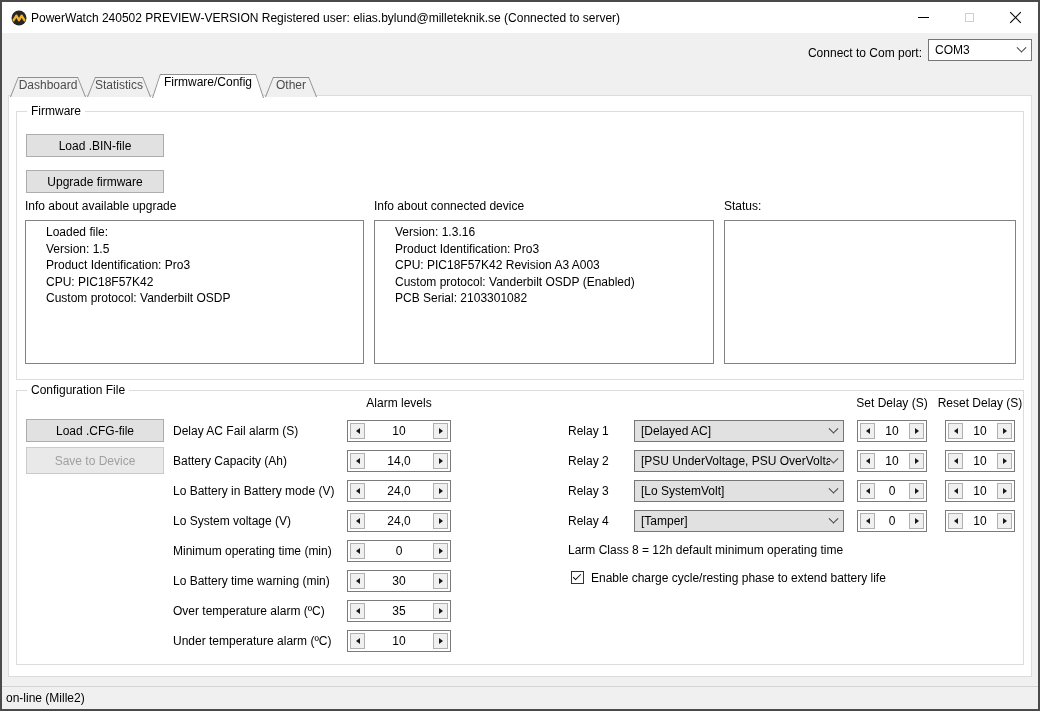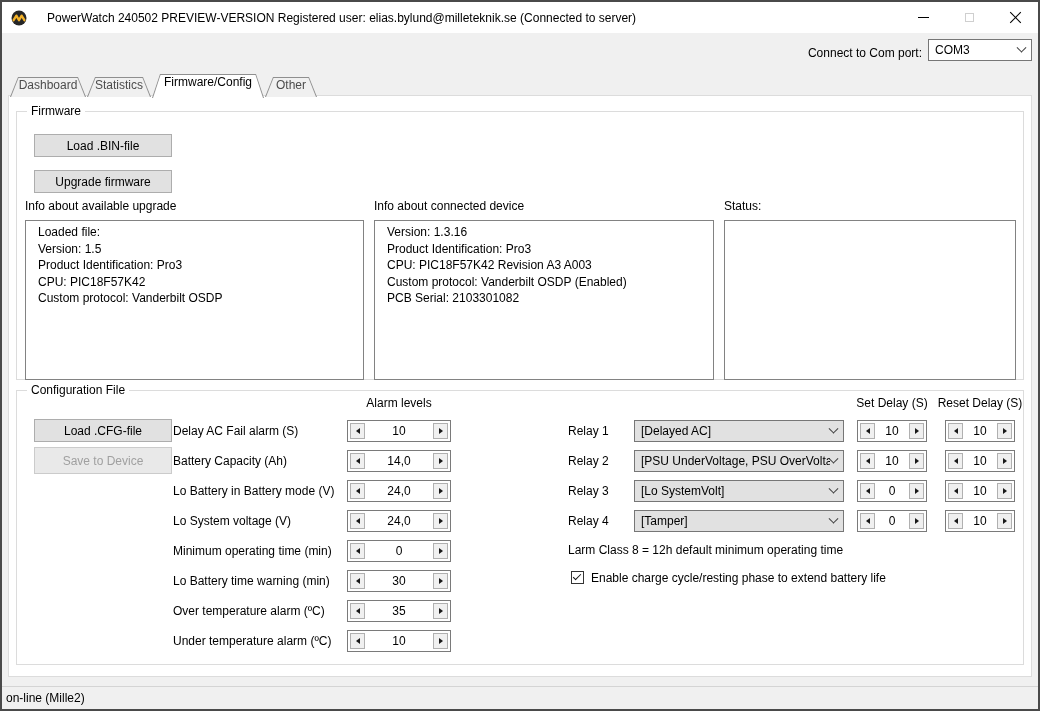--- a/index.html
+++ b/index.html
@@ -6,21 +6,21 @@
   html,body { background:#ffffff; }
   body { font-family:"Liberation Sans", sans-serif; color:#000; }
 
   .win { position:relative; width:1040px; height:711px; background:#f0f0f0;
          border:2px solid #4a4a4a; overflow:hidden; font-size:12px; }
 
   
   .titlebar { position:absolute; left:0; top:0; width:100%; height:31px;
               background:#fff; display:flex; align-items:center; }
   .app-icon { margin-left:9px; width:16px; height:16px; flex:0 0 auto; }
-  .title-text { margin-left:20px; font-size:12px; white-space:nowrap; }
+  .title-text { margin-left:4px; font-size:12px; white-space:nowrap; }
   .win-controls { margin-left:auto; display:flex; height:100%; }
   .win-btn { width:46px; height:100%; display:flex; align-items:center;
              justify-content:center; background:transparent; border:none; }
   .min-glyph { width:11px; height:0; border-top:1px solid #000; display:block; }
   .max-glyph { width:9px; height:9px; border:1px solid #cfcfcf; display:block; }
   .close-glyph { position:relative; width:13px; height:13px; display:block; }
   .close-glyph::before, .close-glyph::after { content:""; position:absolute; left:-1px; top:6px;
              width:15px; height:0; border-top:1px solid #000; }
   .close-glyph::before { transform:rotate(45deg); }
   .close-glyph::after  { transform:rotate(-45deg); }
@@ -53,30 +53,30 @@
           background:#fff; border:1px solid #dcdcdc; z-index:1; }
 
   .group { position:absolute; border:1px solid #dcdcdc; }
   .legend { position:absolute; top:-8px; left:10px; background:#fff; padding:0 4px;
             font-size:12px; white-space:nowrap; }
   .g-firmware { left:7px; top:15px;  width:1008px; height:269px; }
   .g-config   { left:7px; top:294px; width:1008px; height:275px; }
 
   .btn { position:absolute; background:#e1e1e1; border:1px solid #adadad;
          font-family:inherit; font-size:12px; color:#000; display:flex;
-         align-items:center; justify-content:center;margin-left:8px; }
+         align-items:center; justify-content:center; }
   .b-loadbin { left:9px; top:22px; width:138px; height:23px; }
   .b-upgrade { left:9px; top:58px; width:138px; height:23px; }
   .b-loadcfg { left:9px; top:28px; width:138px; height:23px; }
   .b-save    { left:9px; top:56px; width:138px; height:27px;
                background:#e9e9e9; border-color:#cbcbcb; color:#a0a0a0; }
 
   .flab { position:absolute; font-size:12px; white-space:nowrap; }
-  .ibox { position:absolute; top:108px; height:160px; border:1px solid #828282;
-          background:#fff; padding:3px 12px; line-height:16.5px; font-size:12px;
+  .ibox { position:absolute; top:108px; height:144px; border:1px solid #828282;
+          background:#fff; padding:3px 20px; line-height:16.5px; font-size:12px;
           overflow:hidden; }
 
   
   .spin { position:absolute; height:22px; border:1px solid #7a7a7a; background:#fff;
           display:flex; align-items:center; padding:2px; }
   .spin-btn { width:15px; height:16px; flex:0 0 auto; background:#f0f0f0;
               border:1px solid #b0b0b0; display:flex; align-items:center;
               justify-content:center; padding:0; }
   .spin-val { flex:1; text-align:center; font-size:12px; }
   .tri-l { width:0; height:0; border-top:3px solid transparent;

